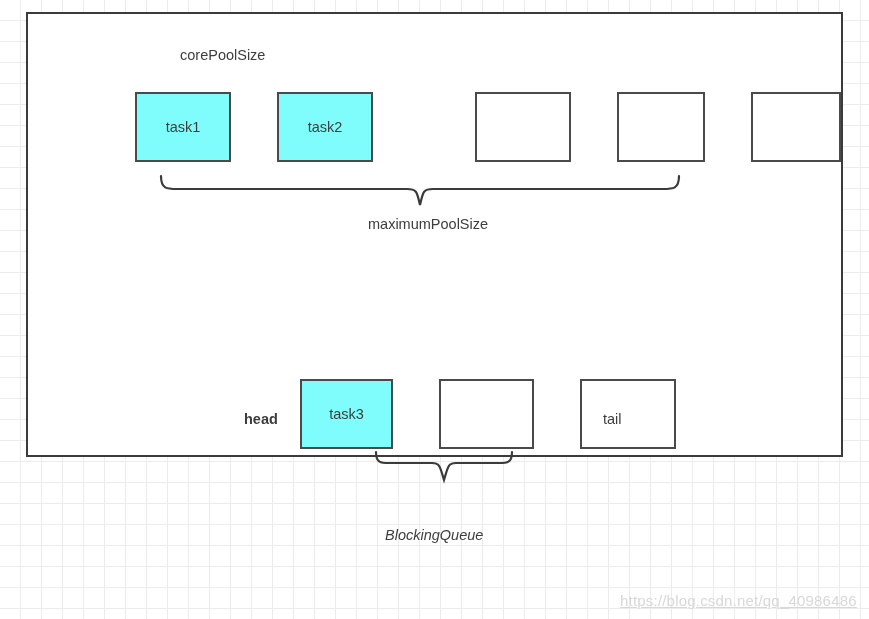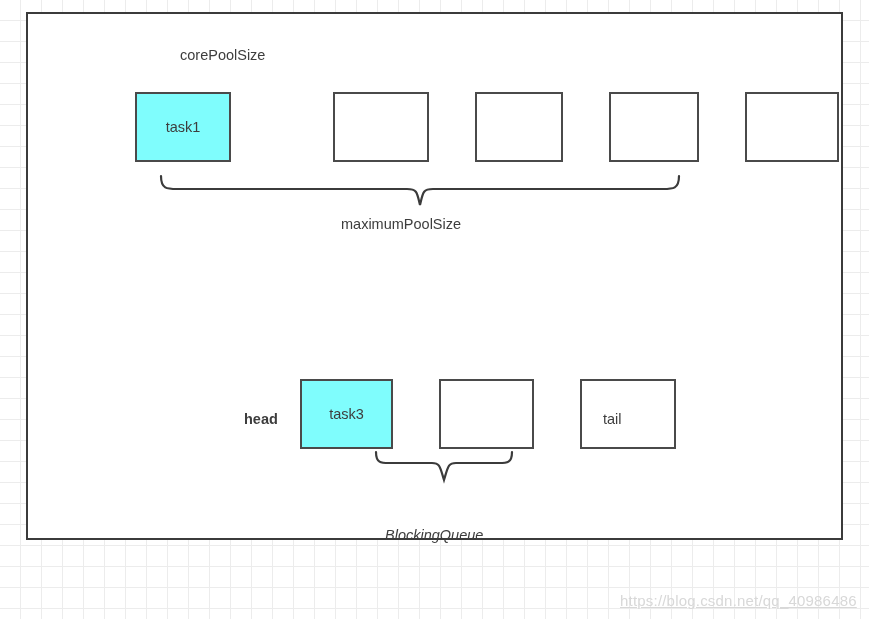--- a/index.html
+++ b/index.html
@@ -20,21 +20,21 @@
     background-size: 21px 21px;
     background-position: -1px -1px;
   }
 
   
   .canvas {
     position: absolute;
     left: 26px;
     top: 12px;
     width: 817px;
-    height: 528px;
+    height: 445px;
     background: #ffffff;
     border: 2px solid #3b3b3b;
     box-sizing: border-box;
   }
 
   .label {
     position: absolute;
     color: #3d3d3d;
     font-size: 14.5px;
     white-space: nowrap;
@@ -85,20 +85,23 @@
 <div id="screenshot">
 
   <div class="canvas">
 
     <div class="label" style="left:152px; top:34px;">corePoolSize</div>
 
     <div class="row" style="left:107px; top:78px;gap:48px;">
       <div class="cell filled" style="width:96px; height:70px;">
         <span>task1</span>
       </div>
+      <div class="cell filled" style="width:96px; height:70px;">
+        <span>task2</span>
+      </div>
       <div class="group-gap"></div>
       <div class="cell" style="width:96px; height:70px; margin-left:0;">
         <span></span>
       </div>
       <div class="cell" style="width:88px; height:70px;">
         <span></span>
       </div>
       <div class="cell" style="width:90px; height:70px;">
         <span></span>
       </div>
@@ -106,21 +109,21 @@
         <span></span>
       </div>
     </div>
 
     <div class="brace" style="left:131px; top:160px;">
       <svg width="522" height="34" viewBox="0 0 522 34">
         <path d="M 2 2 C 2 15, 8 15, 18 15 L 248 15 C 258 15, 258 18, 261 31 C 264 18, 264 15, 274 15 L 504 15 C 514 15, 520 15, 520 2" fill="none" stroke="#3b3b3b" stroke-width="2.2" stroke-linecap="round"></path>
       </svg>
     </div>
 
-    <div class="label" style="left:313px; top:203px;">maximumPoolSize</div>
+    <div class="label" style="left:340px; top:203px;">maximumPoolSize</div>
 
     <div class="label" style="left:216px; top:398px;font-weight:bold;">head</div>
 
     <div class="row" style="left:272px; top:365px;gap:48px;">
       <div class="cell filled" style="width:93px; height:70px;">
         <span>task3</span>
       </div>
       <div class="cell" style="width:95px; height:70px;">
         <span></span>
       </div>

